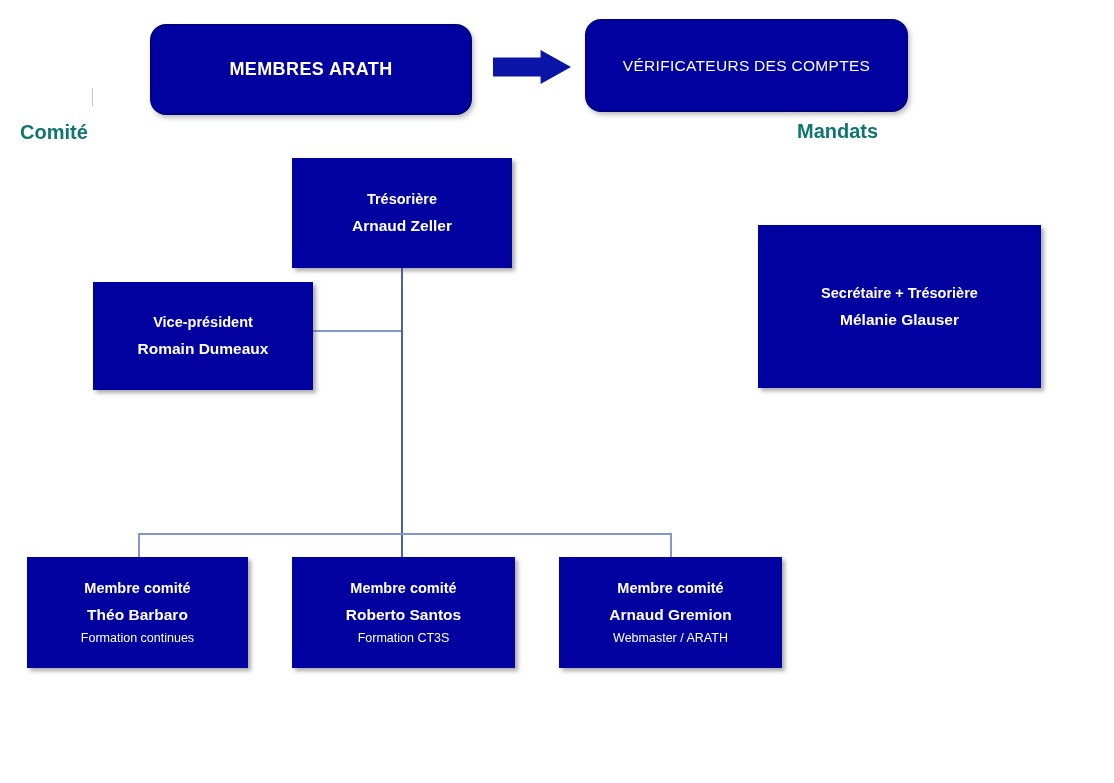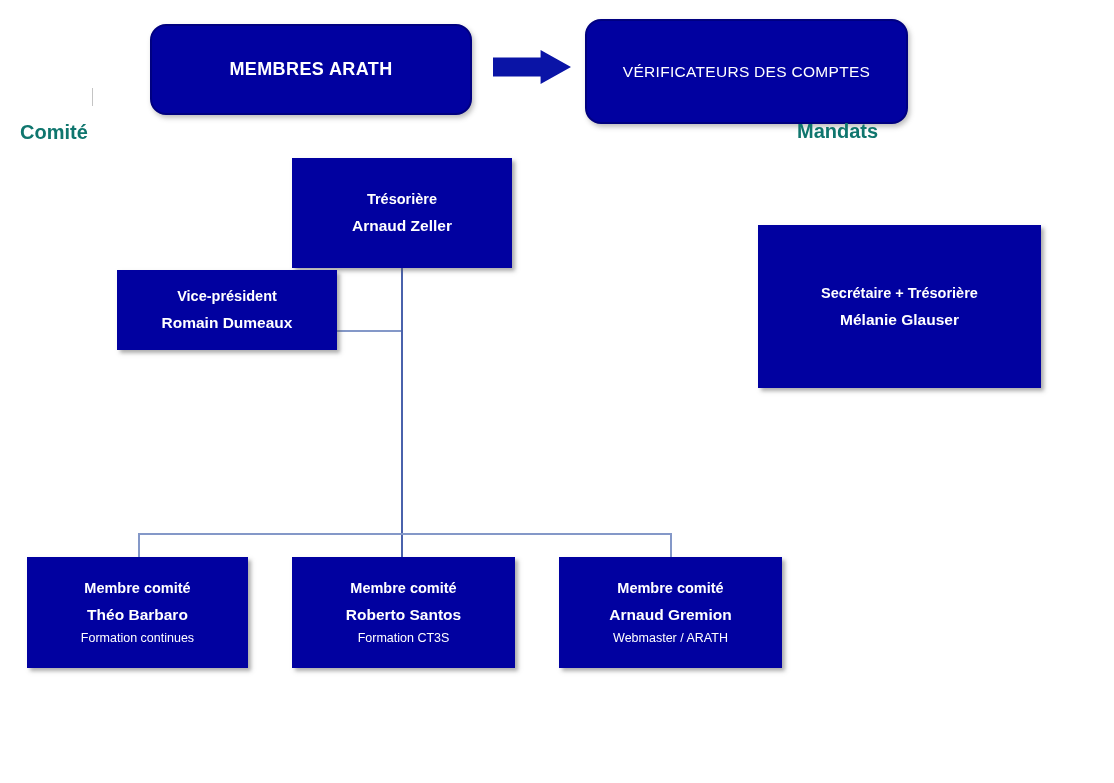--- a/index.html
+++ b/index.html
@@ -17,21 +17,21 @@
     color: #ffffff;
     display: flex;
     flex-direction: column;
     align-items: center;
     justify-content: center;
     text-align: center;
     box-shadow: 2px 3px 5px rgba(110,110,110,0.45);
   }
   .assembly-box { left: 150px; top: 24px; width: 322px; height: 91px; gap: 15px; }
   .assembly-box .line { font-weight: bold; font-size: 18px; letter-spacing: 0.4px; }
-  .verif-box { left: 585px; top: 19px; width: 323px; height: 105px; }
+  .verif-box { left: 585px; top: 19px; width: 323px; height: 93px; }
   .verif-box .line { font-weight: normal; font-size: 15.5px; letter-spacing: 0.3px; }
 
   
   .flow-arrow {
     position: absolute;
     left: 493px; top: 50px; width: 78px; height: 34px;
     background: #0A14A6;
     clip-path: polygon(0 22%, 61% 22%, 61% 0, 100% 50%, 61% 100%, 61% 78%, 0 78%);
   }
 
@@ -61,21 +61,21 @@
     align-items: center;
     justify-content: center;
     text-align: center;
     box-shadow: 3px 3px 4px rgba(90,90,90,0.5);
   }
   .node-title { font-weight: bold; font-size: 14.5px; }
   .node-name  { font-weight: bold; font-size: 15.5px; margin-top: 10px; }
   .node-role  { font-weight: normal; font-size: 12.5px; margin-top: 7px; }
 
   .node-president   { left: 292px; top: 158px; width: 220px; height: 110px; }
-  .node-vice        { left: 93px;  top: 270px; width: 220px; height: 80px; margin-left: 24px; }
+  .node-vice        { left: 93px;  top: 282px; width: 220px; height: 108px; }
   .node-secretaire  { left: 758px; top: 225px; width: 283px; height: 163px; }
   .node-member-1    { left: 27px;  top: 557px; width: 221px; height: 111px; }
   .node-member-2    { left: 292px; top: 557px; width: 223px; height: 111px; }
   .node-member-3    { left: 559px; top: 557px; width: 223px; height: 111px; }
 
   
   .conn { position: absolute; background: #8498C8; }
   .conn-president-trunk { left: 401px; top: 268px; width: 2px; height: 289px; background: #4A62AC; }
   .conn-vice-branch     { left: 313px; top: 330px; width: 88px;  height: 2px; }
   .conn-members-rail    { left: 138px; top: 533px; width: 534px; height: 2px; }

